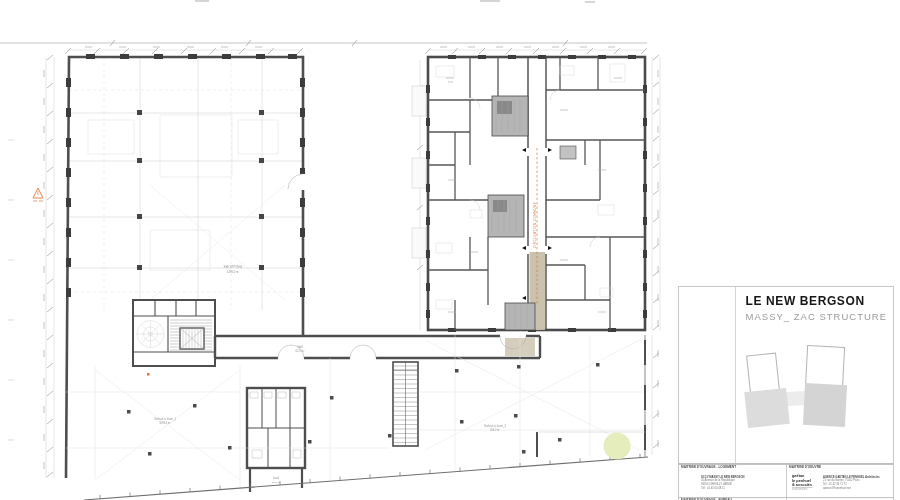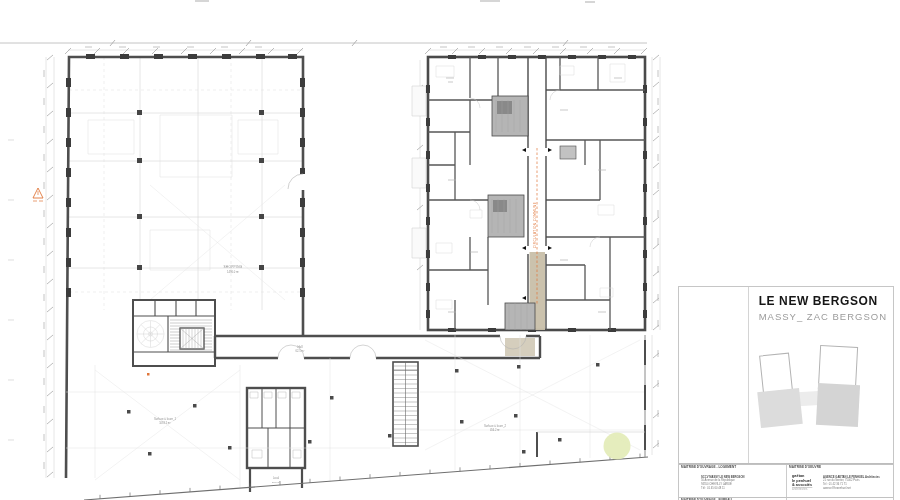--- a/index.html
+++ b/index.html
@@ -209,21 +209,21 @@
     <path d="M38,188L33,198H43Z" stroke="#e0763a" stroke-width=".9" fill="none"></path>
     <path d="M38,191V195 M33,201h4 M39,201h4" stroke="#e0763a" stroke-width=".7" fill="none"></path>
   </g>
 </svg>
 
 <div class="tblock">
   <div class="tb-top">
     <div class="tb-left"></div>
     <div class="tb-right">
       <div class="tb-title">LE NEW BERGSON</div>
-      <div class="tb-sub">MASSY_ ZAC BERGSON</div>
+      <div class="tb-sub">MASSY_ ZAC STRUCTURE</div>
       <div class="massing">
         <div class="mbox m-band"></div>
         <div class="mbox m-a"></div>
         <div class="mbox m-b"></div>
         <div class="mbox m-c"></div>
         <div class="mbox m-d"></div>
       </div>
     </div>
   </div>
 

